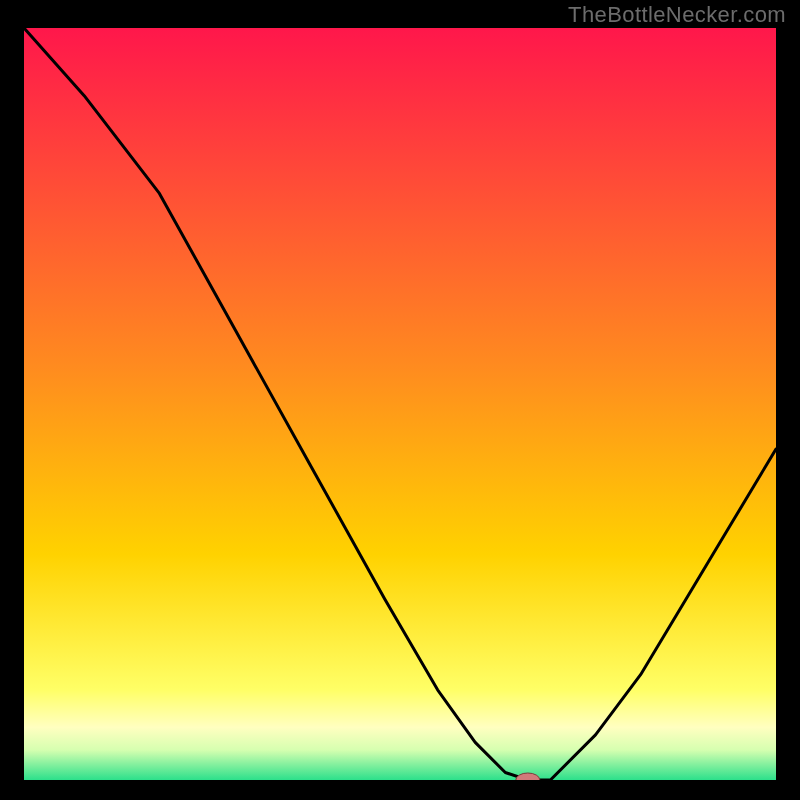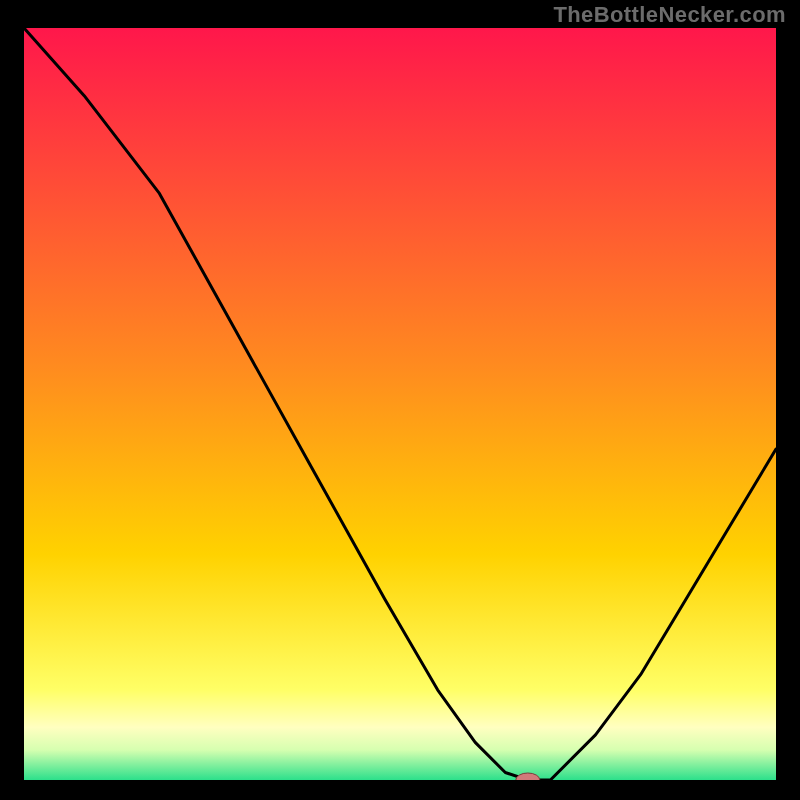--- a/index.html
+++ b/index.html
@@ -16,21 +16,21 @@
     height: 800px;
     background: #000;
   }
   .watermark {
     position: absolute;
     top: 2px;
     right: 14px;
     color: #6c6c6c;
     font-size: 22px;
     letter-spacing: 0.4px;
-    font-weight: 700;
+    font-weight: 400;
   }
   .plot {
     position: absolute;
     left: 24px;
     top: 28px;
     width: 752px;
     height: 752px;
     box-sizing: border-box;
   }
 </style>

